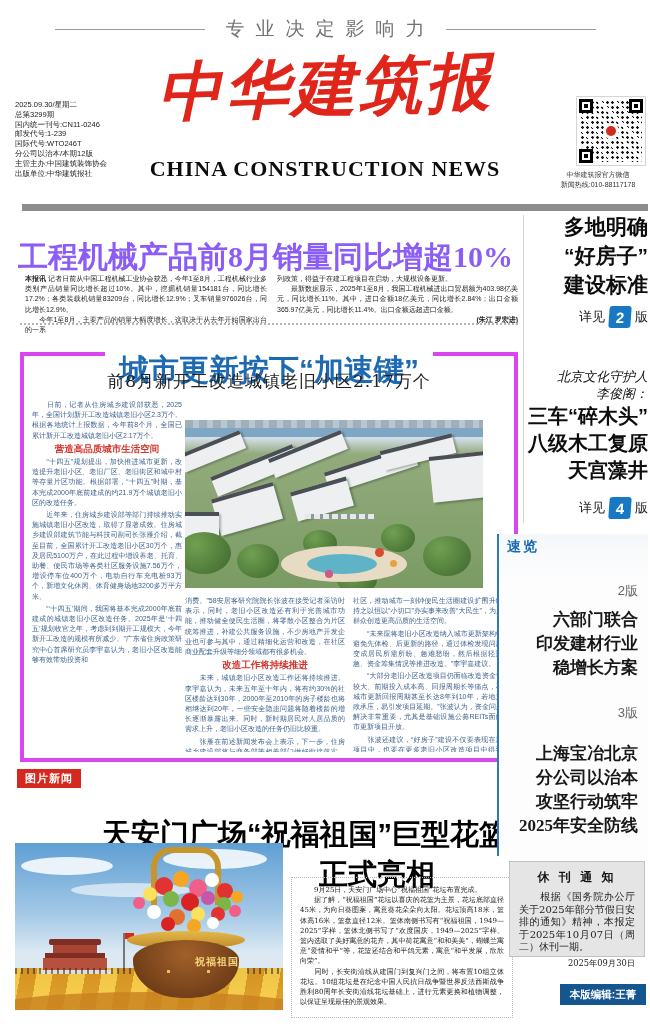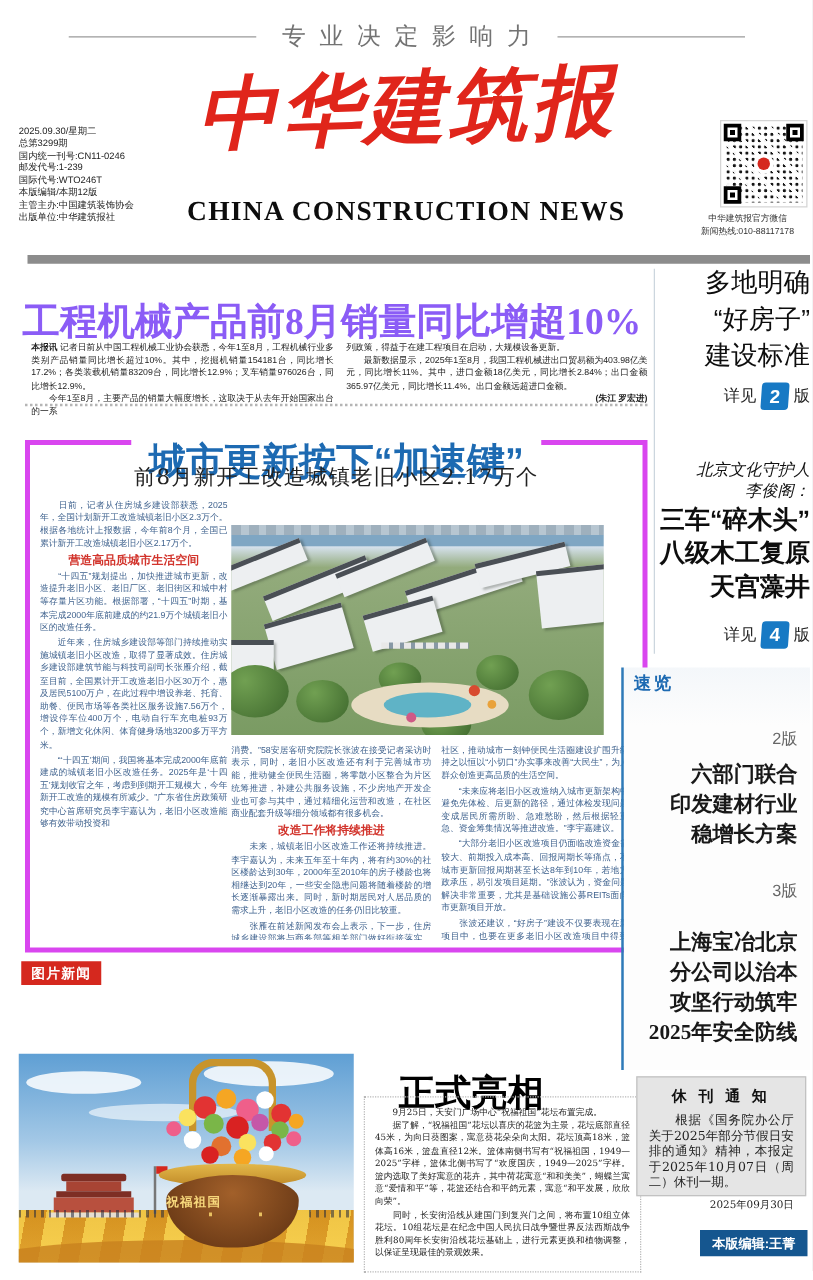--- a/index.html
+++ b/index.html
@@ -70,31 +70,31 @@
   .ground-stripes{position:absolute;left:-10px;right:-10px;bottom:0;height:42px;
      background:repeating-linear-gradient(100deg,rgba(255,225,90,.6) 0 16px,rgba(205,130,20,.35) 16px 32px)}
   .bed{position:absolute;left:-30px;right:-30px;bottom:-16px;height:34px;background:#c8811e;border-radius:50%;opacity:.8}
   .handle{position:absolute;left:136px;top:4px;width:70px;height:58px;border:6px solid #c8942c;border-bottom:none;
           border-radius:20px 20px 0 0;box-sizing:border-box}
   .fl{position:absolute;border-radius:50%}
   .rim{position:absolute;left:112px;top:88px;width:118px;height:18px;background:linear-gradient(180deg,#e3b84a,#c08a28);border-radius:50%}
   .bkt{position:absolute;left:118px;top:97px;width:106px;height:58px;
        background:radial-gradient(ellipse at 50% 25%,#a2602a,#6b3a16 80%);
        border-radius:50% 50% 46% 46%/34% 34% 64% 64%}
-  .bkt-label{position:absolute;left:0;right:0;top:15px;text-align:left;color:#f7d87c;font-size:10px;font-weight:bold;letter-spacing:1px}
+  .bkt-label{position:absolute;left:0;right:0;top:15px;text-align:right;color:#f7d87c;font-size:10px;font-weight:bold;letter-spacing:1px}
   .bkt-sub{position:absolute;left:0;right:0;top:30px;height:3px;
        background:repeating-linear-gradient(90deg,transparent 0 34px,#e8c060 34px 37px,transparent 37px 40px)}
   .crowd{position:absolute;height:6px;background:repeating-linear-gradient(90deg,rgba(35,40,60,.55) 0 2px,transparent 2px 6px)}
   .pn-box{position:absolute;left:291px;top:877px;width:222px;height:141px;border:1.5px dotted #b8b8b8;padding:7px 8px;
           box-sizing:border-box;font-family:"DejaVu Serif",serif;font-size:7px;line-height:10.2px;text-align:justify;
           color:#222;overflow:hidden}
   .pn-box p{margin:0}
   .pn-byline{text-align:right;font-weight:bold;margin-top:16px}
   
-  .promo1{position:absolute;left:528px;top:212px;width:120px;text-align:right;font-size:21px;font-weight:normal;
+  .promo1{position:absolute;left:528px;top:212px;width:120px;text-align:right;font-size:21px;font-weight:bold;
           line-height:29px;white-space:pre-line;color:#0d0d0d}
   .see-row{position:absolute;left:528px;width:120px;display:flex;justify-content:flex-end;align-items:center;gap:4px;
            font-size:13px;color:#222}
   .page-chip{width:22px;height:22px;background:#1779c4;color:#fff;font-size:15px;font-weight:bold;display:flex;
              align-items:center;justify-content:center;border-radius:3px;transform:skewX(-4deg)}
   .kicker{position:absolute;left:528px;top:368px;width:120px;text-align:right;font-family:"DejaVu Serif",serif;
           font-style:italic;font-size:13px;line-height:17px;white-space:pre-line;color:#111}
   .promo2{position:absolute;left:528px;top:403px;width:120px;text-align:right;font-size:20px;font-weight:bold;
           line-height:27px;white-space:pre-line;color:#0d0d0d}
   .quickview{position:absolute;left:497px;top:534px;width:151px;height:322px;border-left:2px solid #2e7ab8;
@@ -122,21 +122,21 @@
     <div class="slogan">专业决定影响力</div>
     <div class="slogan-rule"></div>
   </div>
 
   <div class="pub-info">
     <div>2025.09.30/星期二</div>
     <div>总第3299期</div>
     <div>国内统一刊号:CN11-0246</div>
     <div>邮发代号:1-239</div>
     <div>国际代号:WTO246T</div>
-    <div>本版编辑/本期12版</div>
+    <div>分公司以治本/本期12版</div>
     <div>主管主办:中国建筑装饰协会</div>
     <div>出版单位:中华建筑报社</div>
   </div>
 
   <div class="brand">中华建筑报</div>
   <div class="brand-en">CHINA CONSTRUCTION NEWS</div>
 
   <div class="qr">
     <div class="qr-noise"></div>
     <div class="fp" style="left:2px;top:2px">
@@ -219,20 +219,21 @@
     <div class="rcol rcol3">
       <p>社区，推动城市一刻钟便民生活圈建设扩围升级，持之以恒以“小切口”办实事来改善“大民生”，为人民群众创造更高品质的生活空间。</p>
       <p>　　“未来应将老旧小区改造纳入城市更新架构中，避免先体检、后更新的路径，通过体检发现问题，变成居民所需所盼、急难愁盼，然后根据轻重缓急、资金筹集情况等推进改造。”李宇嘉建议。</p>
       <p>　　“大部分老旧小区改造项目仍面临改造资金需求较大、前期投入成本高、回报周期长等痛点，不少城市更新回报周期甚至长达8年到10年，若地方财政承压，易引发项目延期。”张波认为，资金问题的解决非常重要，尤其是基础设施公募REITs面向城市更新项目开放。</p>
       <p><span>　　张波还建议，“好房子”建设不仅要表现在新建项目中，也要在更多老旧小区改造项目中得到体现，老旧小区改造应结合生态修复和智慧城市建设的要求，推动绿色建筑和智能技术的应用，在改善居住空间的同时，呈现出绿色、智能和低碳等特点。</span>
         </p>
     </div>
   </section>
 
   <div class="pn-label">图片新闻</div>
+  <h2 class="pn-h1">天安门广场“祝福祖国”巨型花篮</h2>
   <h2 class="pn-h2">正式亮相</h2>
 
   <div class="photo-basket">
     <div class="cloud" style="left:6px;top:14px;width:92px;height:18px"></div>
     <div class="cloud" style="left:148px;top:6px;width:104px;height:20px"></div>
     <div class="cloud" style="left:56px;top:40px;width:120px;height:14px;opacity:.6"></div>
     <div class="ground"></div>
     <div class="ground-stripes"></div>
     <div class="bed"></div>
 

